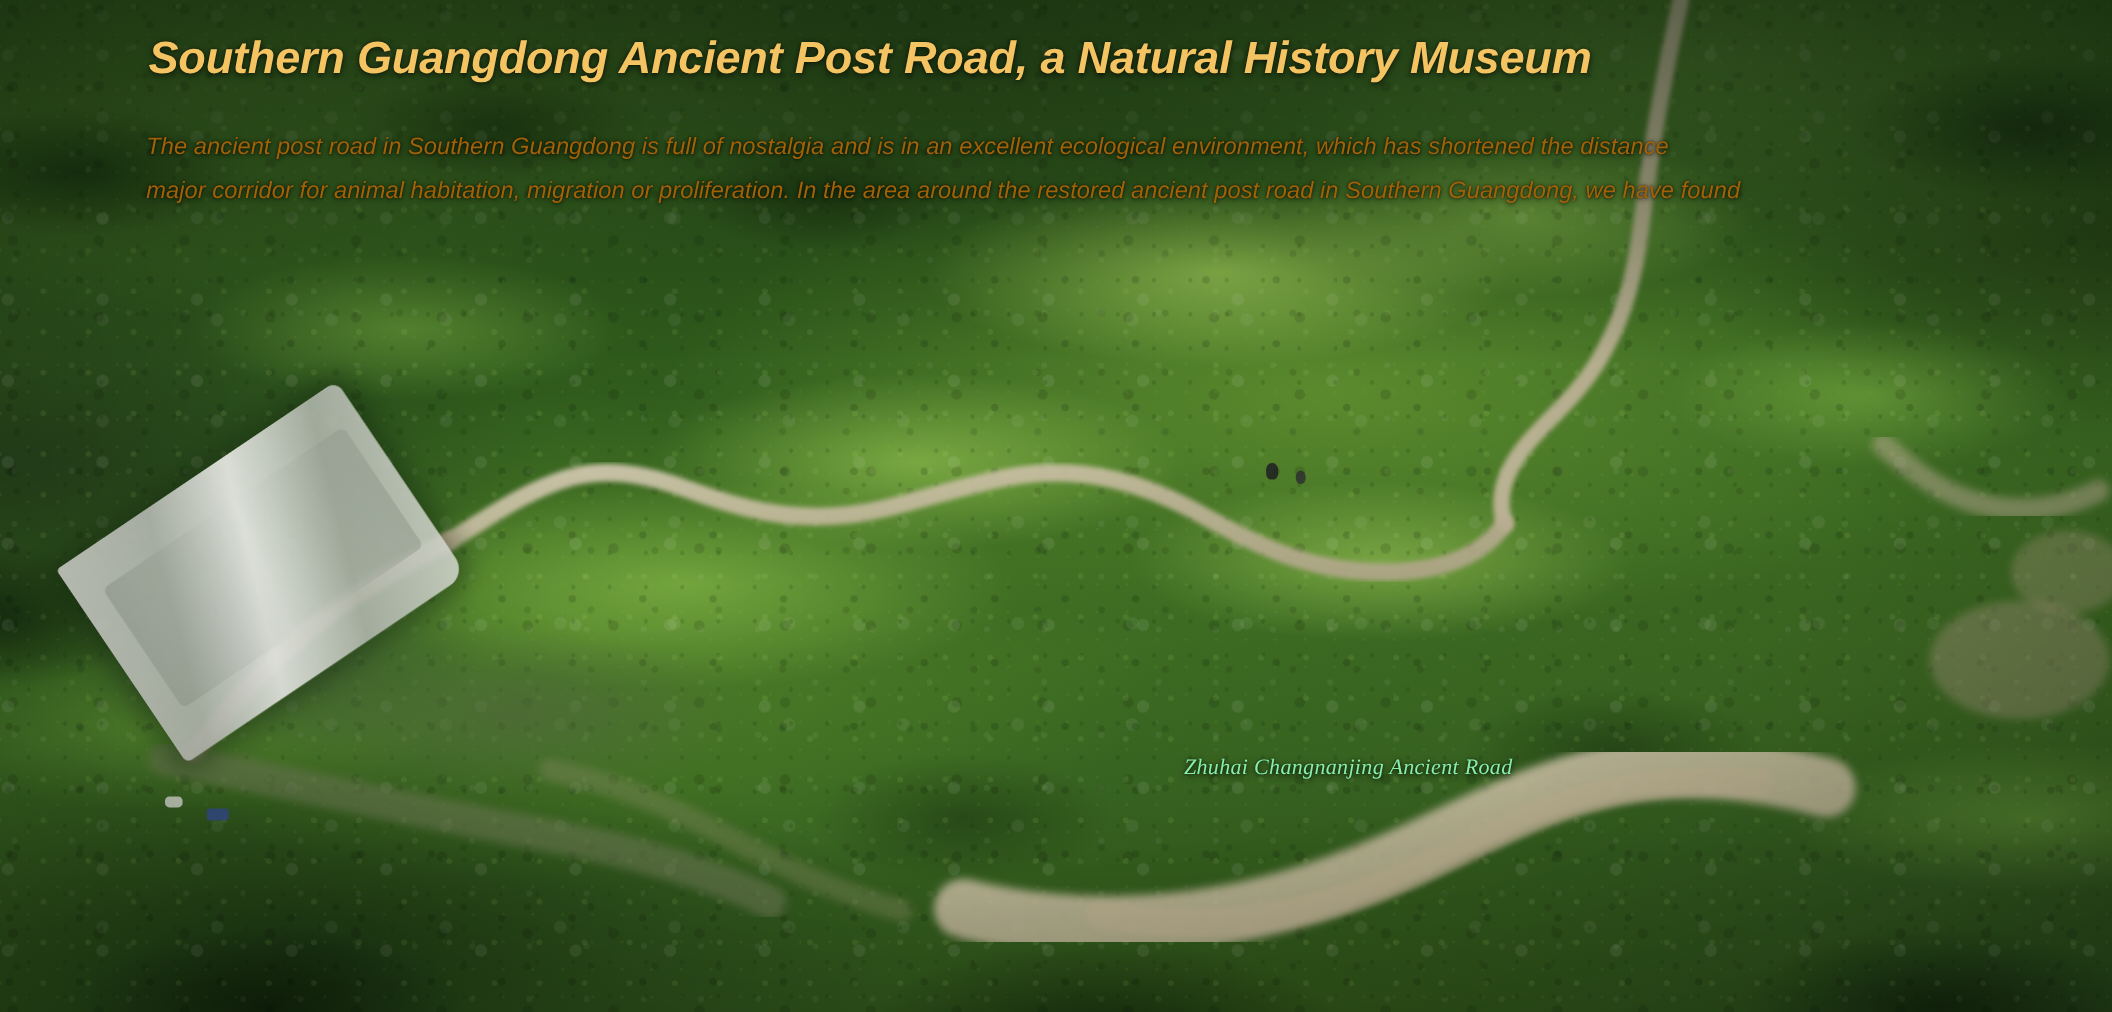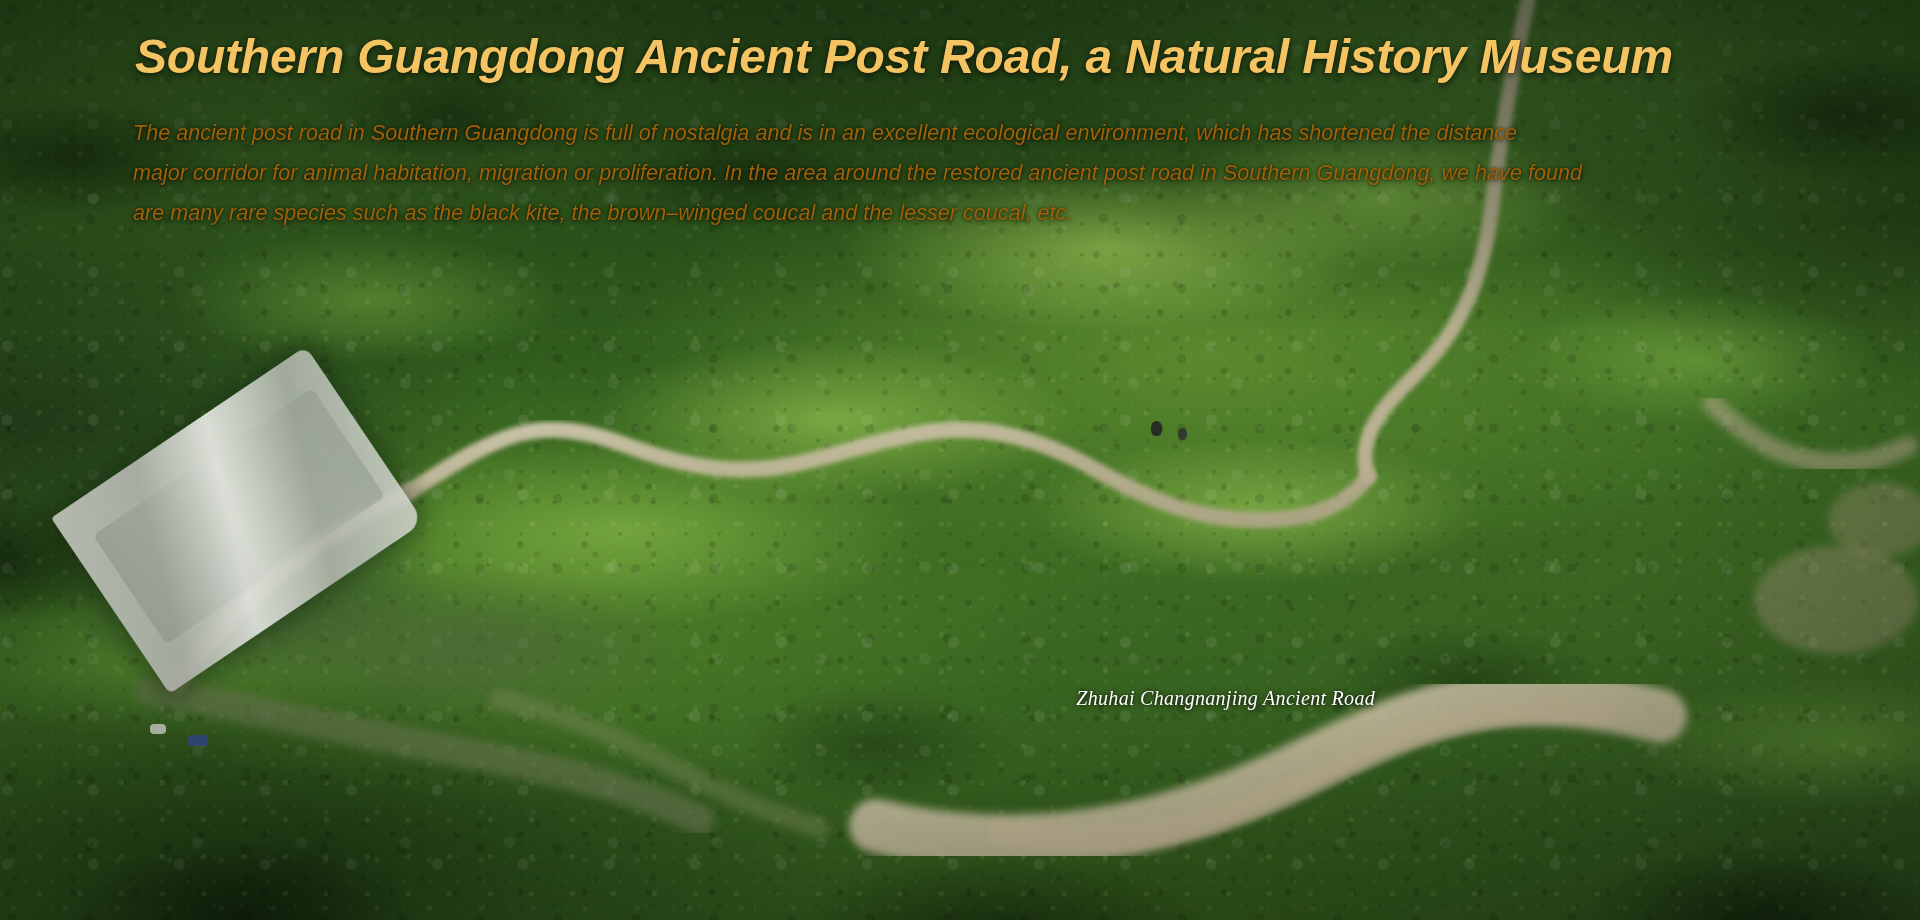--- a/index.html
+++ b/index.html
@@ -166,21 +166,21 @@
     inset: 0;
   }
 
   .headline {
     position: absolute;
     left: 135px;
     top: 30px;
     width: 1700px;
     color: #f5c462;
     font-family: "Liberation Sans", sans-serif;
-    font-size: 48px;
+    font-size: 41px;
     font-style: italic;
     font-weight: bold;
     letter-spacing: -0.2px;
     line-height: 1.12;
     text-shadow: 0 2px 7px rgba(0,0,0,0.62), 0 0 2px rgba(0,0,0,0.5);
     white-space: nowrap;
   }
 
   .body-copy {
     position: absolute;
@@ -195,21 +195,21 @@
     line-height: 40px;
     letter-spacing: 0.05px;
     text-shadow: 0 1px 5px rgba(0,0,0,0.72), 0 0 2px rgba(0,0,0,0.55);
   }
   .body-copy p { margin: 0; }
 
   .caption {
     position: absolute;
     right: 545px;
     bottom: 210px;
-    color: #ffffff;
+    color: #86efac;
     font-family: "Liberation Serif", serif;
     font-style: italic;
     font-size: 20px;
     letter-spacing: 0.3px;
     text-shadow: 0 1px 6px rgba(0,0,0,0.8), 0 0 2px rgba(0,0,0,0.6);
     white-space: nowrap;
   }
 
   
   .prop { position: absolute; border-radius: 50%; }
@@ -288,19 +288,18 @@
     <div class="scrim"></div>
   </div>
 
   <div class="overlay">
 
     <div class="headline">Southern Guangdong Ancient Post Road, a Natural History Museum</div>
 
     <div class="body-copy">
       <p>The ancient post road in Southern Guangdong is full of nostalgia and is in an excellent ecological environment, which has shortened the distance</p>
       <p>major corridor for animal habitation, migration or proliferation. In the area around the restored ancient post road in Southern Guangdong, we have found</p>
-      <p>are many rare species such as the black kite, the brown–winged coucal and the lesser coucal, etc.</p>
     </div>
 
     <div class="caption">Zhuhai Changnanjing Ancient Road</div>
   </div>
 
 </div>
 
 </body></html>

